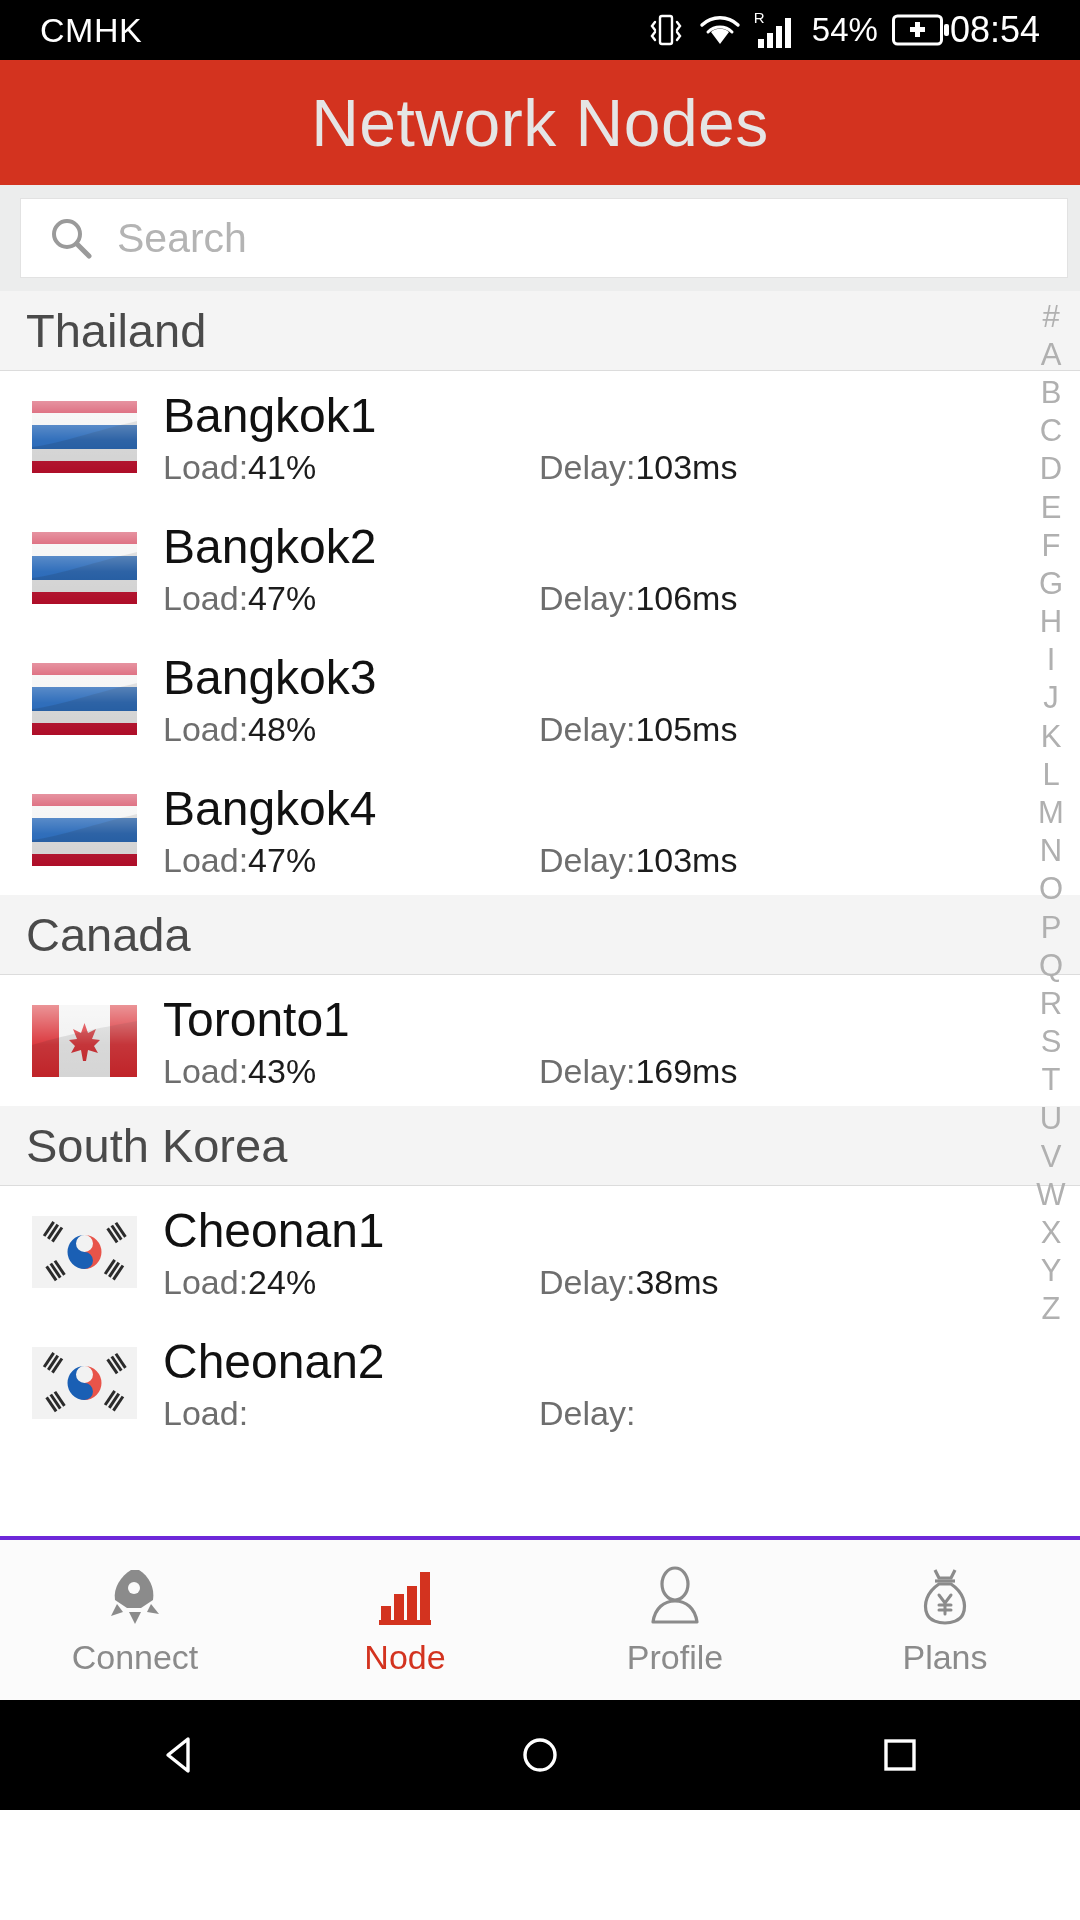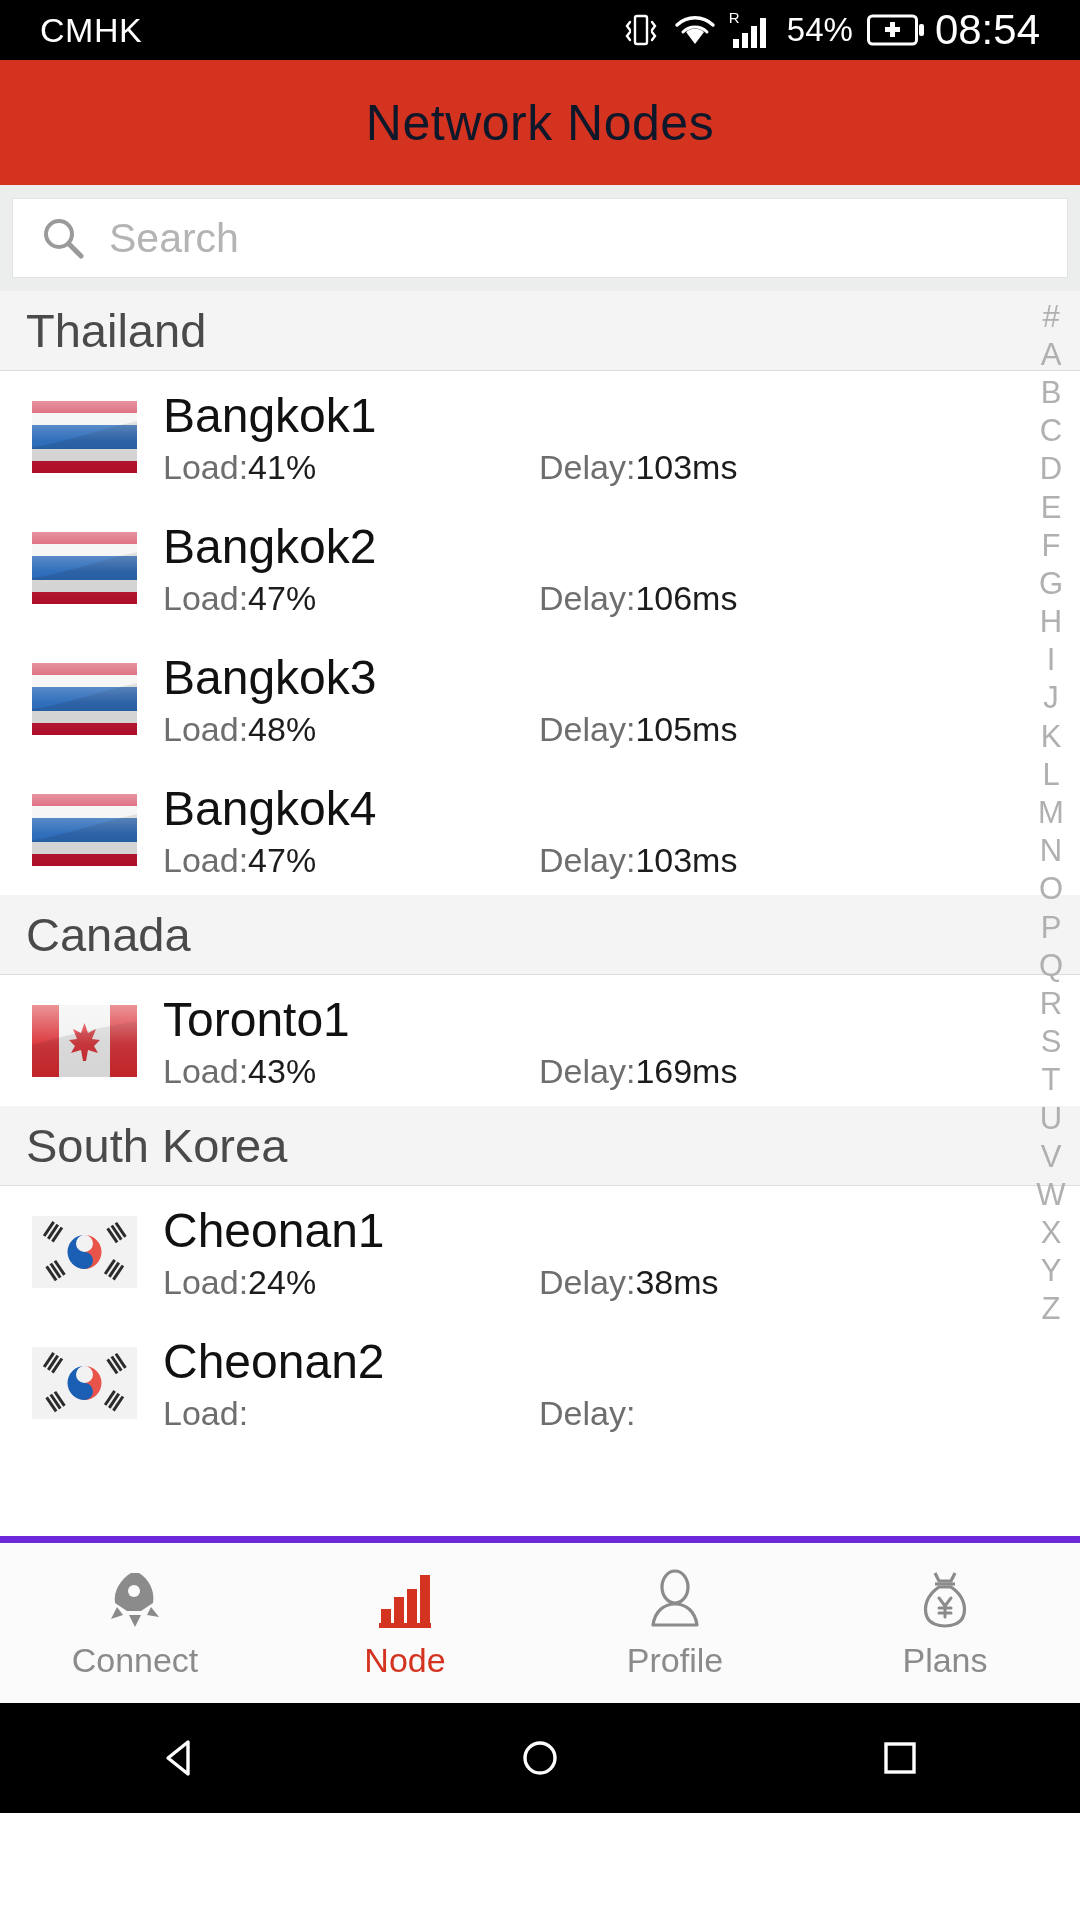--- a/index.html
+++ b/index.html
@@ -33,43 +33,43 @@
     display: flex;
     align-items: center;
     gap: 14px;
   }
   .si { display: block; }
   .battery-pct {
     font-size: 33px;
     margin-left: 2px;
   }
   .clock {
-    font-size: 42px;
-    margin-left: 10px;
+    font-size: 36px;
+    margin-left: 0;
   }
 
   
   .appbar {
     height: 125px;
     background: #d3331f;
     display: flex;
     align-items: center;
     justify-content: center;
   }
   .appbar-title {
-    color: #0f172a;
-    font-size: 50px;
+    color: #e5e5e5;
+    font-size: 66px;
     font-weight: normal;
     letter-spacing: 0.5px;
   }
 
   
   .search-wrap {
     background: #eceded;
-    padding: 13px 12px 13px 12px;
+    padding: 13px 12px 13px 20px;
     box-sizing: border-box;
     height: 106px;
   }
   .search-box {
     background: #ffffff;
     height: 80px;
     display: flex;
     align-items: center;
     padding-left: 26px;
     box-sizing: border-box;
@@ -181,21 +181,21 @@
     display: flex;
     align-items: center;
     justify-content: center;
     width: 100%;
   }
 
   
   .tabbar {
     height: 160px;
     background: #fbfbfb;
-    border-top: 7px solid #6d28d9;
+    border-top: 4px solid #6d28d9;
     display: flex;
     align-items: center;
   }
   .tab {
     flex: 1;
     display: flex;
     flex-direction: column;
     align-items: center;
     justify-content: center;
     gap: 10px;

